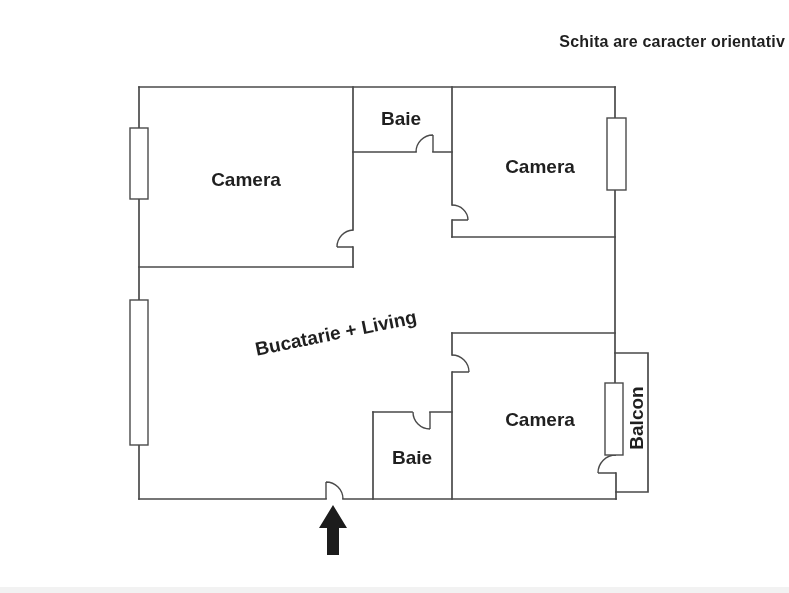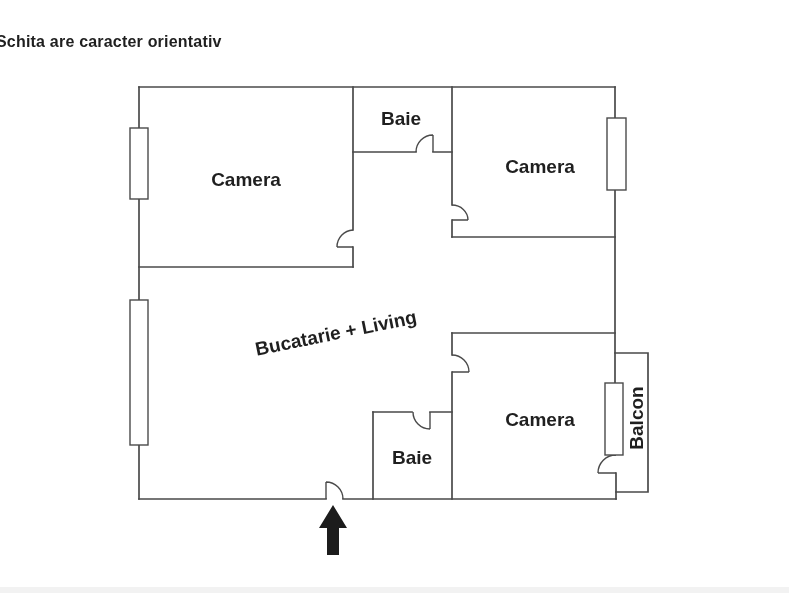--- a/index.html
+++ b/index.html
@@ -12,21 +12,21 @@
   html,body{margin:0;padding:0;}
   body{
     width:789px;height:593px;
     background:var(--background);
     font-family:"Liberation Sans", sans-serif;
     position:relative;overflow:hidden;
   }
   .stage{position:absolute;inset:0;}
   .plan-title{
     position:absolute;left:0;top:33px;width:789px;
-    text-align:left;
+    text-align:right;
     font-size:16px;font-weight:700;color:var(--text);
     letter-spacing:0.2px;
   }
   
   .plan-title span{display:inline-block;transform:translateX(-4px);}
   svg{position:absolute;left:0;top:0;}
   .wall{stroke:var(--wall);stroke-width:1.7;fill:none;stroke-linecap:square;}
   .door{stroke:var(--wall);stroke-width:1.4;fill:none;}
   .window{stroke:var(--wall);stroke-width:1.4;fill:#ffffff;}
   .room-label{

